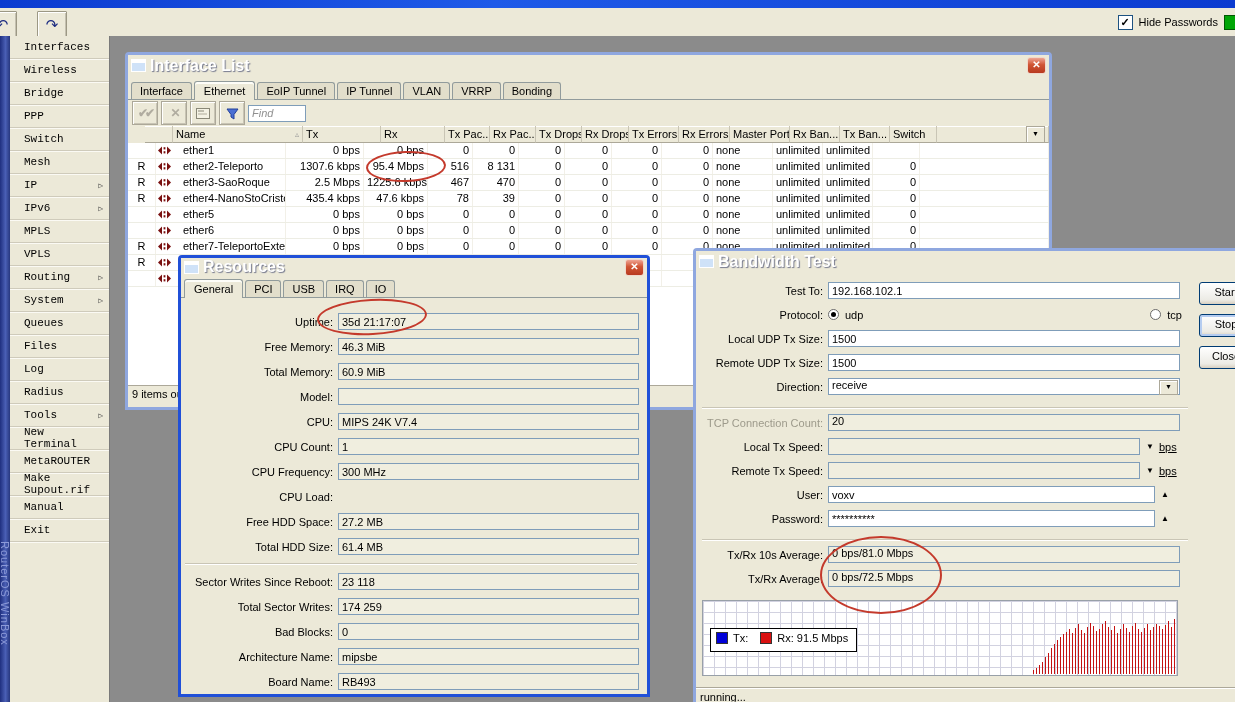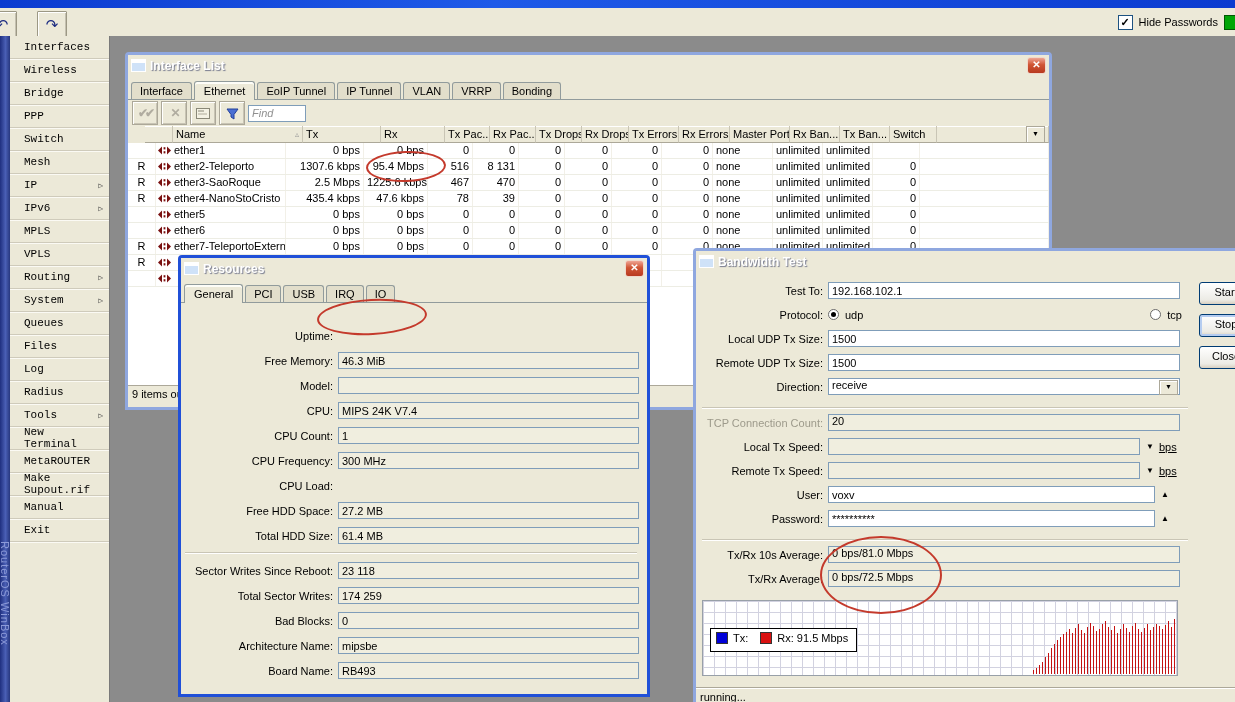--- a/index.html
+++ b/index.html
@@ -27,21 +27,21 @@
   .sidebar{position:absolute;left:10px;top:36px;width:100px;height:666px;background:#ECE9D8;
     border-right:1px solid #7A7A7A;box-sizing:border-box;}
   .sb-item{height:22px;display:flex;align-items:center;padding:0 6px 0 14px;
     border-bottom:1px solid #CFCBBB;box-shadow:0 1px 0 #FBFAF4;cursor:default;font-family:Liberation Mono, monospace;}
   .sb-arrow{margin-left:auto;font-size:8px;color:#444;}
   
   .win{position:absolute;box-sizing:border-box;border-radius:4px 4px 0 0;}
   .win.active{border:3px solid #2050D8;}
   .win.inactive{border:3px solid #8FA7DF;}
   .titlebar{height:21px;display:flex;align-items:center;gap:4px;padding:0 3px;border-radius:2px 2px 0 0;}
-  .title-text{color:#fff;font-weight:bold;font-size:12px;text-shadow:1px 1px 1px rgba(20,30,80,.55);white-space:nowrap;text-align:right;}
+  .title-text{color:#fff;font-weight:bold;font-size:16px;text-shadow:1px 1px 1px rgba(20,30,80,.55);white-space:nowrap;text-align:right;}
   .win-icon{width:13px;height:11px;background:#CFE2F8;border:1px solid #fff;box-shadow:inset 0 3px 0 #fff;}
   .close-btn{margin-left:auto;width:17px;height:15px;border:1px solid #F0D8CC;border-radius:3px;
     background:linear-gradient(180deg,#EFA493,#D05534 45%,#B83A20);
     color:#fff;font-size:10px;line-height:14px;text-align:center;font-weight:bold;}
   .win-body{background:#ECE9D8;height:100%;display:flex;flex-direction:column;overflow:hidden;}
   
   .tabstrip{display:flex;align-items:flex-end;padding:3px 0 0 3px;border-bottom:1px solid #919B9C;height:24px;box-sizing:border-box;}
   .tab{border:1px solid #919B9C;border-bottom:none;border-radius:3px 3px 0 0;background:#E2DECB;
     padding:2px 8px;margin-right:2px;white-space:nowrap;}
   .tab.active{background:#ECE9D8;padding:3px 9px;margin-bottom:-1px;box-shadow:inset 0 2px 0 #FDFDF8;}
@@ -63,27 +63,27 @@
   .thead{display:grid;grid-template-columns:var(--tcols);height:17px;background:#ECE9D8;padding-left:17px;}
   .th{box-sizing:border-box;border-right:1px solid #C9C5B5;border-bottom:1px solid #ACA899;
     box-shadow:inset 0 1px 0 #fff;padding:1px 3px;white-space:nowrap;overflow:hidden;display:flex;align-items:center;}
   .sort-ic{margin-left:auto;color:#999;font-size:8px;}
   .col-dd{margin-left:auto;width:17px;height:15px;border:1px solid #ACA899;background:#ECE9D8;
     box-shadow:inset 1px 1px 0 #fff;font-size:7px;text-align:center;line-height:14px;}
   .tbody{background:#fff;}
   .trow{display:grid;grid-template-columns:var(--tcols);height:15px;align-items:center;border-bottom:1px solid #EDEDE4;}
   .td{box-sizing:border-box;padding:0 3px;white-space:nowrap;overflow:hidden;border-right:1px solid #F2F0E8;height:15px;line-height:15px;}
   .td.num{text-align:right;}
-  .td.name{display:flex;align-items:center;gap:3px;padding-left:2px;}
+  .td.name{display:flex;align-items:center;gap:12px;padding-left:2px;}
   .td.flag{text-align:center;}
   .tbl-filler{flex:1;background:#fff;}
   .il-status{height:17px;border-top:1px solid #ACA899;box-shadow:0 -1px 0 #fff;padding:2px 4px;white-space:nowrap;overflow:hidden;}
   
   #win-res{left:178px;top:255px;width:472px;height:442px;z-index:30;}
-  .res-fields{margin-top:20px;}
+  .res-fields{margin-top:11px;}
   .res-row{display:flex;align-items:center;height:25px;padding:0 8px 0 0;}
   .res-row .lbl{width:152px;text-align:right;padding-right:5px;white-space:nowrap;}
   .res-row .field{flex:1;display:flex;align-items:center;}
   .res-sep{height:10px;position:relative;}
   .res-sep::after{content:'';position:absolute;left:4px;right:10px;top:4px;
     border-top:1px solid #C9C5B5;border-bottom:1px solid #FFF;}
   
   #win-bw{left:693px;top:248px;width:600px;height:460px;border-bottom:none;z-index:20;}
   .bw-rows{padding:10px 0 0 2px;width:492px;position:relative;}
   .bw-row{display:flex;align-items:center;height:17px;margin-bottom:7px;}
@@ -691,24 +691,29 @@
     <div class="tabstrip">
       <span class="tab active">General</span>
       <span class="tab">PCI</span>
       <span class="tab">USB</span>
       <span class="tab">IRQ</span>
       <span class="tab">IO</span>
     </div>
     <div class="res-fields">
         <div class="res-row">
     <span class="lbl">Uptime:</span>
+    <span class="field ro">35d 21:17:07</span>
   </div>
         <div class="res-row">
     <span class="lbl">Free Memory:</span>
     <span class="field ro">46.3 MiB</span>
+  </div>
+        <div class="res-row">
+    <span class="lbl">Total Memory:</span>
+    <span class="field ro">60.9 MiB</span>
   </div>
         <div class="res-row">
     <span class="lbl">Model:</span>
     <span class="field ro"></span>
   </div>
         <div class="res-row">
     <span class="lbl">CPU:</span>
     <span class="field ro">MIPS 24K V7.4</span>
   </div>
         <div class="res-row">

